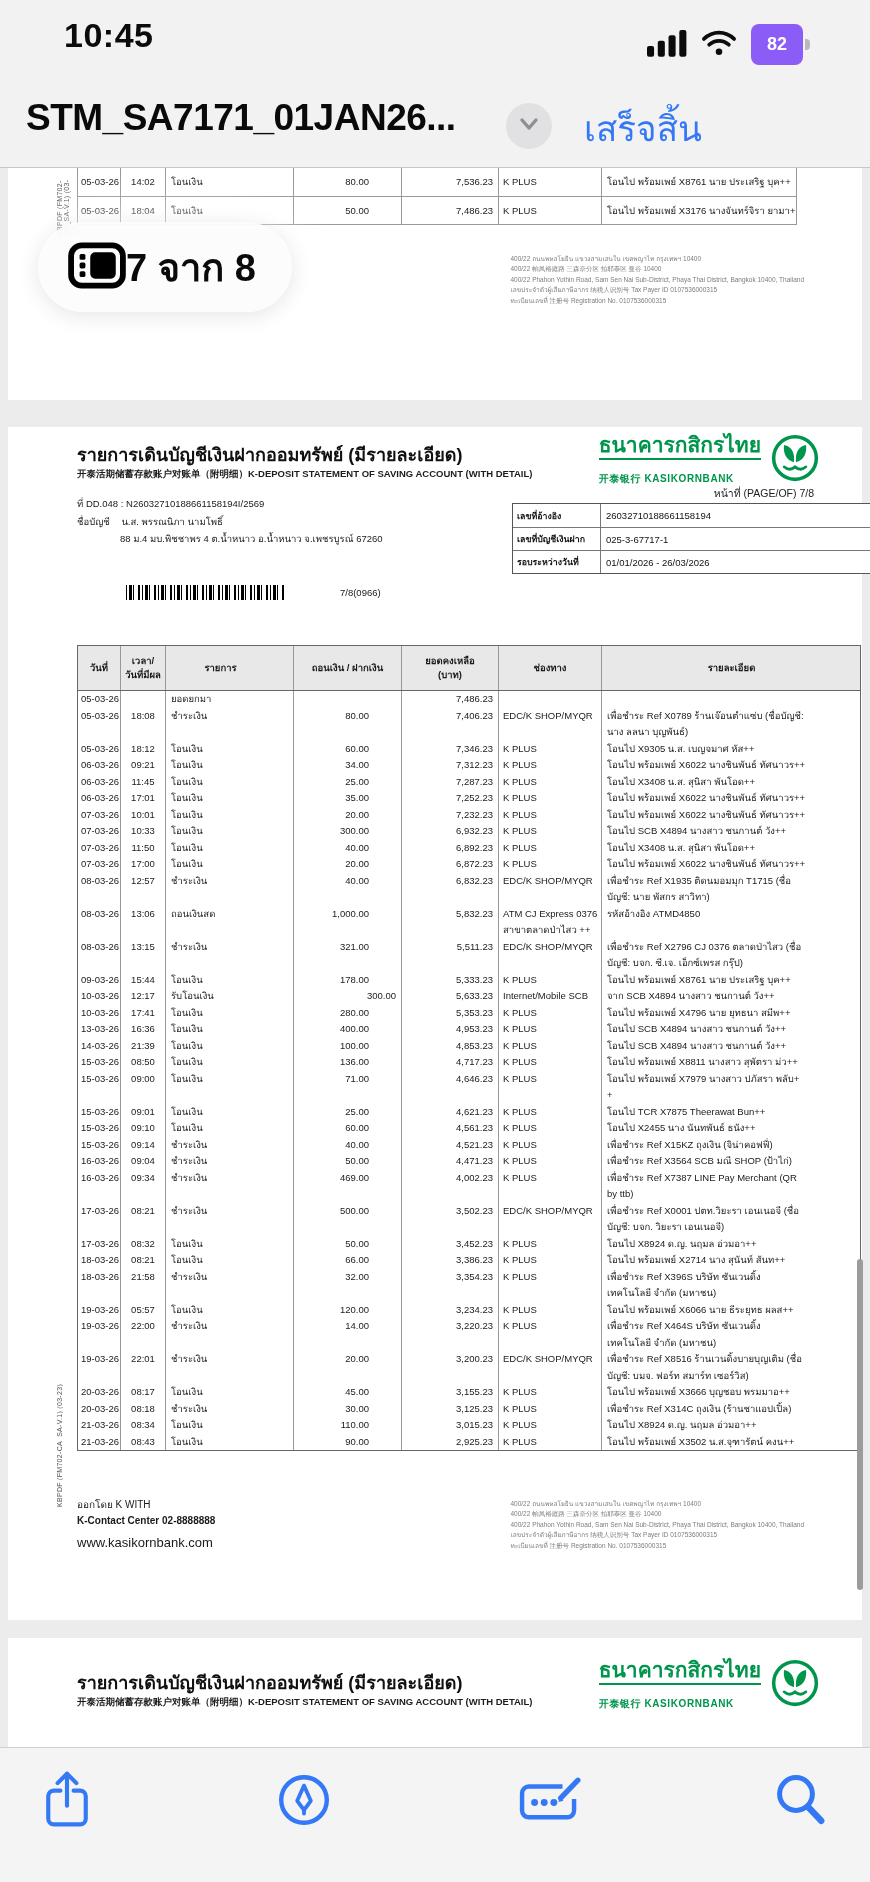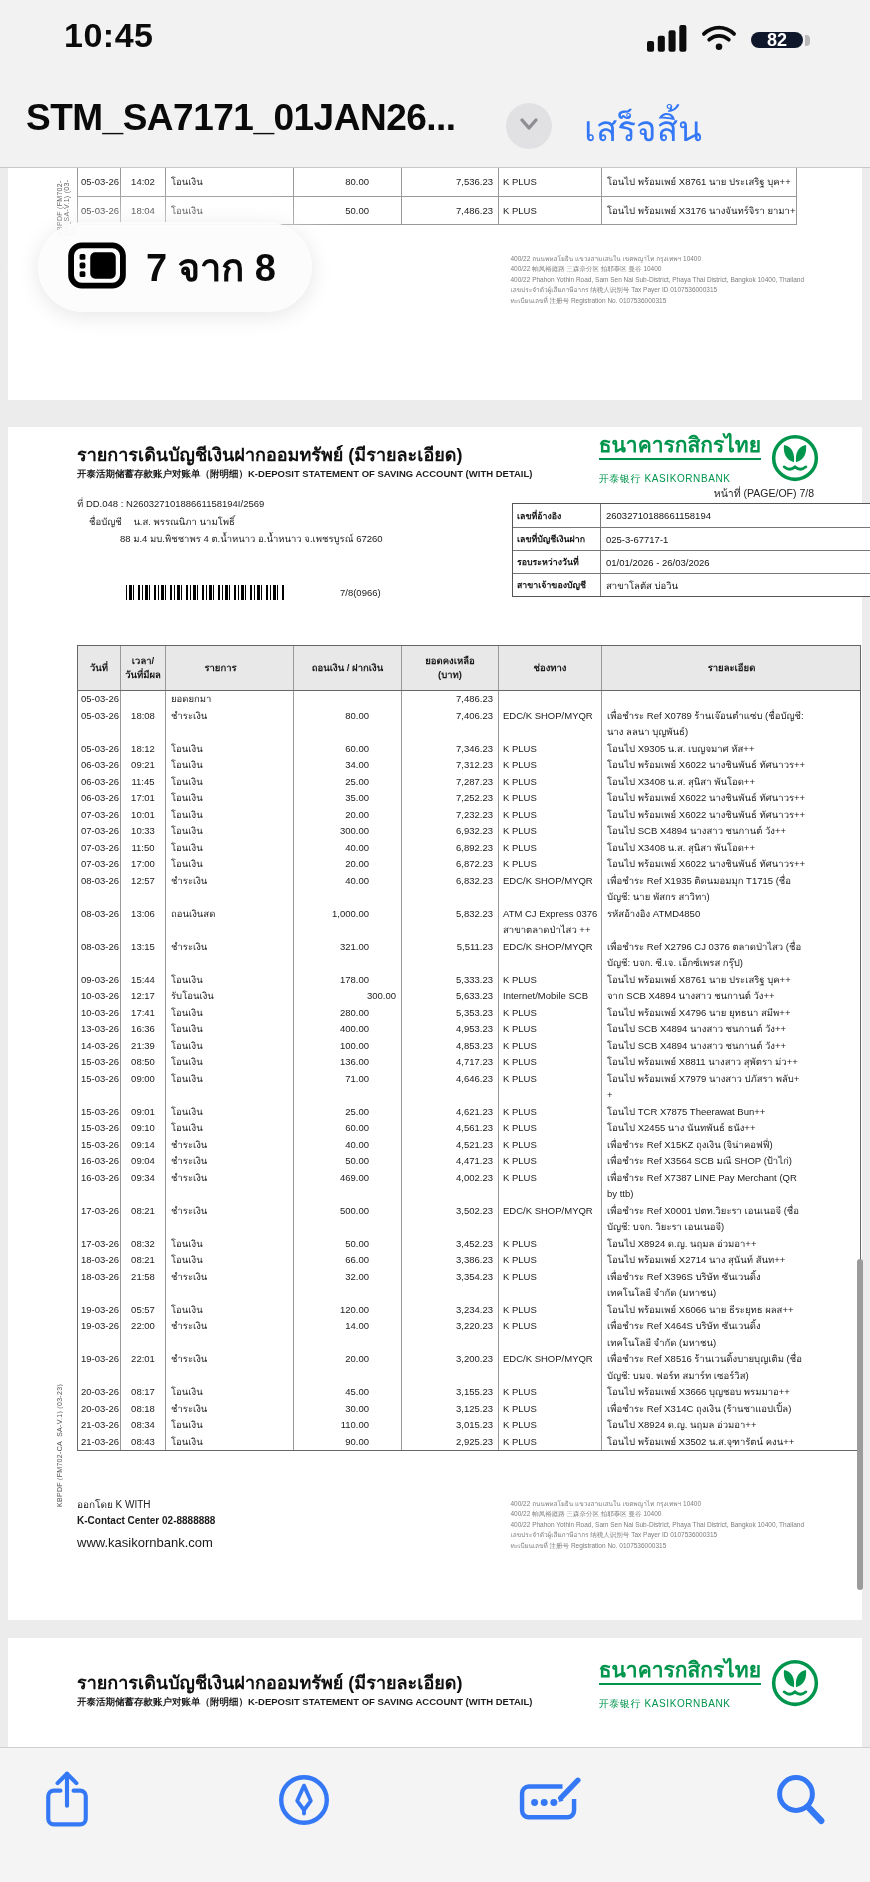--- a/index.html
+++ b/index.html
@@ -5,21 +5,21 @@
   * { margin:0; padding:0; box-sizing:border-box; }
   html,body { background:#fff; }
   body { width:870px; height:1882px; font-family:"Liberation Sans","DejaVu Sans",sans-serif; }
   #phone { position:relative; width:870px; height:1882px; background:#ececec; overflow:hidden; }
 
   
   .chrome-top { position:absolute; top:0; left:0; right:0; height:168px; background:#f3f2f2; border-bottom:1px solid #c7c7c9; z-index:5; }
   .sb-time { position:absolute; left:64px; top:16px; font-size:34px; font-weight:700; color:#0b0b0c; letter-spacing:.5px; }
   .sb-icons { position:absolute; right:60px; top:24px; display:flex; align-items:center; gap:13px; }
   .batt { display:flex; align-items:center; }
-  .batt-body { width:52px; height:16px; background:#0f172a; border-radius:8px; color:#fff; font-size:18px; font-weight:700; display:flex; align-items:center; justify-content:center; }
+  .batt-body { width:52px; height:41px; background:#8b5cf6; border-radius:8px; color:#fff; font-size:18px; font-weight:700; display:flex; align-items:center; justify-content:center; }
   .batt-tip { width:5px; height:11px; background:#b9b9bb; border-radius:0 4px 4px 0; margin-left:2px; }
   .doc-title { position:absolute; left:26px; top:97px; font-size:37px; font-weight:700; color:#0a0a0a; letter-spacing:-.5px; white-space:nowrap; }
   .chevron-btn { position:absolute; left:506px; top:103px; width:46px; height:46px; border-radius:50%; background:#e1e1e3; display:flex; align-items:center; justify-content:center; cursor:pointer; }
   .done-btn { position:absolute; left:584px; top:101px; font-size:35px; color:#3478f6; background:none; border:none; font-family:inherit; cursor:pointer; }
 
   
   .page { position:absolute; left:8px; width:854px; background:#fff; }
   #page-top  { top:168px; height:232px; }
   #page-main { top:427px; height:1193px; }
   #page-next { top:1638px; height:109px; overflow:hidden; }
@@ -32,25 +32,25 @@
   .frag-table .trow + .trow { border-top:0.8px solid #999; }
   .frag-table .cell { line-height:28px; }
 
   .addr-small { position:absolute; font-size:6.5px; color:#7d7d7d; line-height:1.6; white-space:nowrap; }
 
   
   .stmt-title { position:absolute; left:69px; top:13px; font-size:18px; font-weight:700; color:#101010; }
   .stmt-subtitle { position:absolute; left:69px; top:41px; font-size:9.5px; font-weight:700; color:#1c1c1c; }
   .bank-logo { position:absolute; right:42px; top:6px; display:flex; gap:9px; align-items:center; }
   .bank-th { font-size:21px; font-weight:700; color:#00954c; line-height:1.05; padding-bottom:2px; border-bottom:2.5px solid #00954c; }
-  .bank-en { font-size:10px; font-weight:400; color:#00954c; letter-spacing:.6px; margin-top:12px; }
+  .bank-en { font-size:10px; font-weight:700; color:#00954c; letter-spacing:.6px; margin-top:12px; }
   .page-of { position:absolute; right:48px; top:58px; font-size:10.5px; color:#222; }
   .doc-no { position:absolute; left:69px; top:69px; font-size:9.5px; color:#1a1a1a; }
   .acct-line { position:absolute; left:69px; top:87px; font-size:9.5px; color:#1a1a1a; }
-  .acct-line .lbl { margin-right:9px;margin-left:12px; }
+  .acct-line .lbl { margin-right:9px; }
   .acct-addr { position:absolute; left:112px; top:104px; font-size:9.5px; color:#1a1a1a; }
 
   .info-box { position:absolute; left:504px; top:76px; width:360px; border:1.2px solid #555; background:#fff; }
   .info-row { display:flex; height:23px; }
   .info-row + .info-row { border-top:0.8px solid #777; }
   .info-label { width:88px; border-right:0.8px solid #777; font-weight:700; font-size:8.8px; display:flex; align-items:center; padding-left:4px; color:#111; }
   .info-value { flex:1; font-size:9.5px; display:flex; align-items:center; padding-left:5px; color:#111; }
 
   .barcode { position:absolute; left:118px; top:158px; width:160px; height:15px;
     background:repeating-linear-gradient(90deg,#000 0 1.5px,#fff 1.5px 3px,#000 3px 6.5px,#fff 6.5px 7.5px,#000 7.5px 8.5px,#fff 8.5px 12.5px,#000 12.5px 14px,#fff 14px 16px); }
@@ -75,21 +75,21 @@
   
   .footer-issued { position:absolute; left:69px; top:1070px; font-size:10px; color:#1a1a1a; line-height:1.55; }
   .footer-issued .bold { font-weight:700; }
   .footer-site { position:absolute; left:69px; top:1108px; font-size:13px; color:#1a1a1a; }
 
   .scrollbar { position:absolute; right:7px; top:1259px; width:6px; height:331px; background:#9b9b9b; border-radius:3px; z-index:8; }
 
   
   .page-pill { position:absolute; left:38px; top:222px; height:90px; border-radius:46px;
     background:rgba(252,252,252,.96); box-shadow:0 4px 22px rgba(0,0,0,.10), 0 0 46px rgba(255,255,255,.95);
-    display:flex; align-items:center; gap:20px; padding:0 36px 0 30px; z-index:6; cursor:pointer; }
+    display:flex; align-items:center; gap:0; padding:0 36px 0 30px; z-index:6; cursor:pointer; }
   .pill-text { font-size:38px; font-weight:700; color:#0a0a0a; white-space:nowrap; }
 
   
   .toolbar { position:absolute; left:0; right:0; top:1747px; height:135px; background:#f4f4f4; border-top:1px solid #cfcfcf; z-index:9; }
   .tb-icon { position:absolute; background:none; border:none; cursor:pointer; }
 </style>
 </head>
 <body>
 
 <div id="phone">
@@ -235,24 +235,20 @@
           <div class="info-value">26032710188661158194</div>
         </div>
         <div class="info-row">
           <div class="info-label">เลขที่บัญชีเงินฝาก</div>
           <div class="info-value">025-3-67717-1</div>
         </div>
         <div class="info-row">
           <div class="info-label">รอบระหว่างวันที่</div>
           <div class="info-value">01/01/2026 - 26/03/2026</div>
         </div>
-        <div class="info-row">
-          <div class="info-label">สาขาเจ้าของบัญชี</div>
-          <div class="info-value">สาขาโลตัส บ่อวิน</div>
-        </div>
       </div>
 
     <div class="barcode"></div>
     <div class="barcode-caption">7/8(0966)</div>
 
     <div class="stmt-table" id="stmt-table">
         <div class="trow thead">
           <div class="cell c-date" style="text-align: center; padding-right: 2px;">
             <div>วันที่</div>
           </div>

